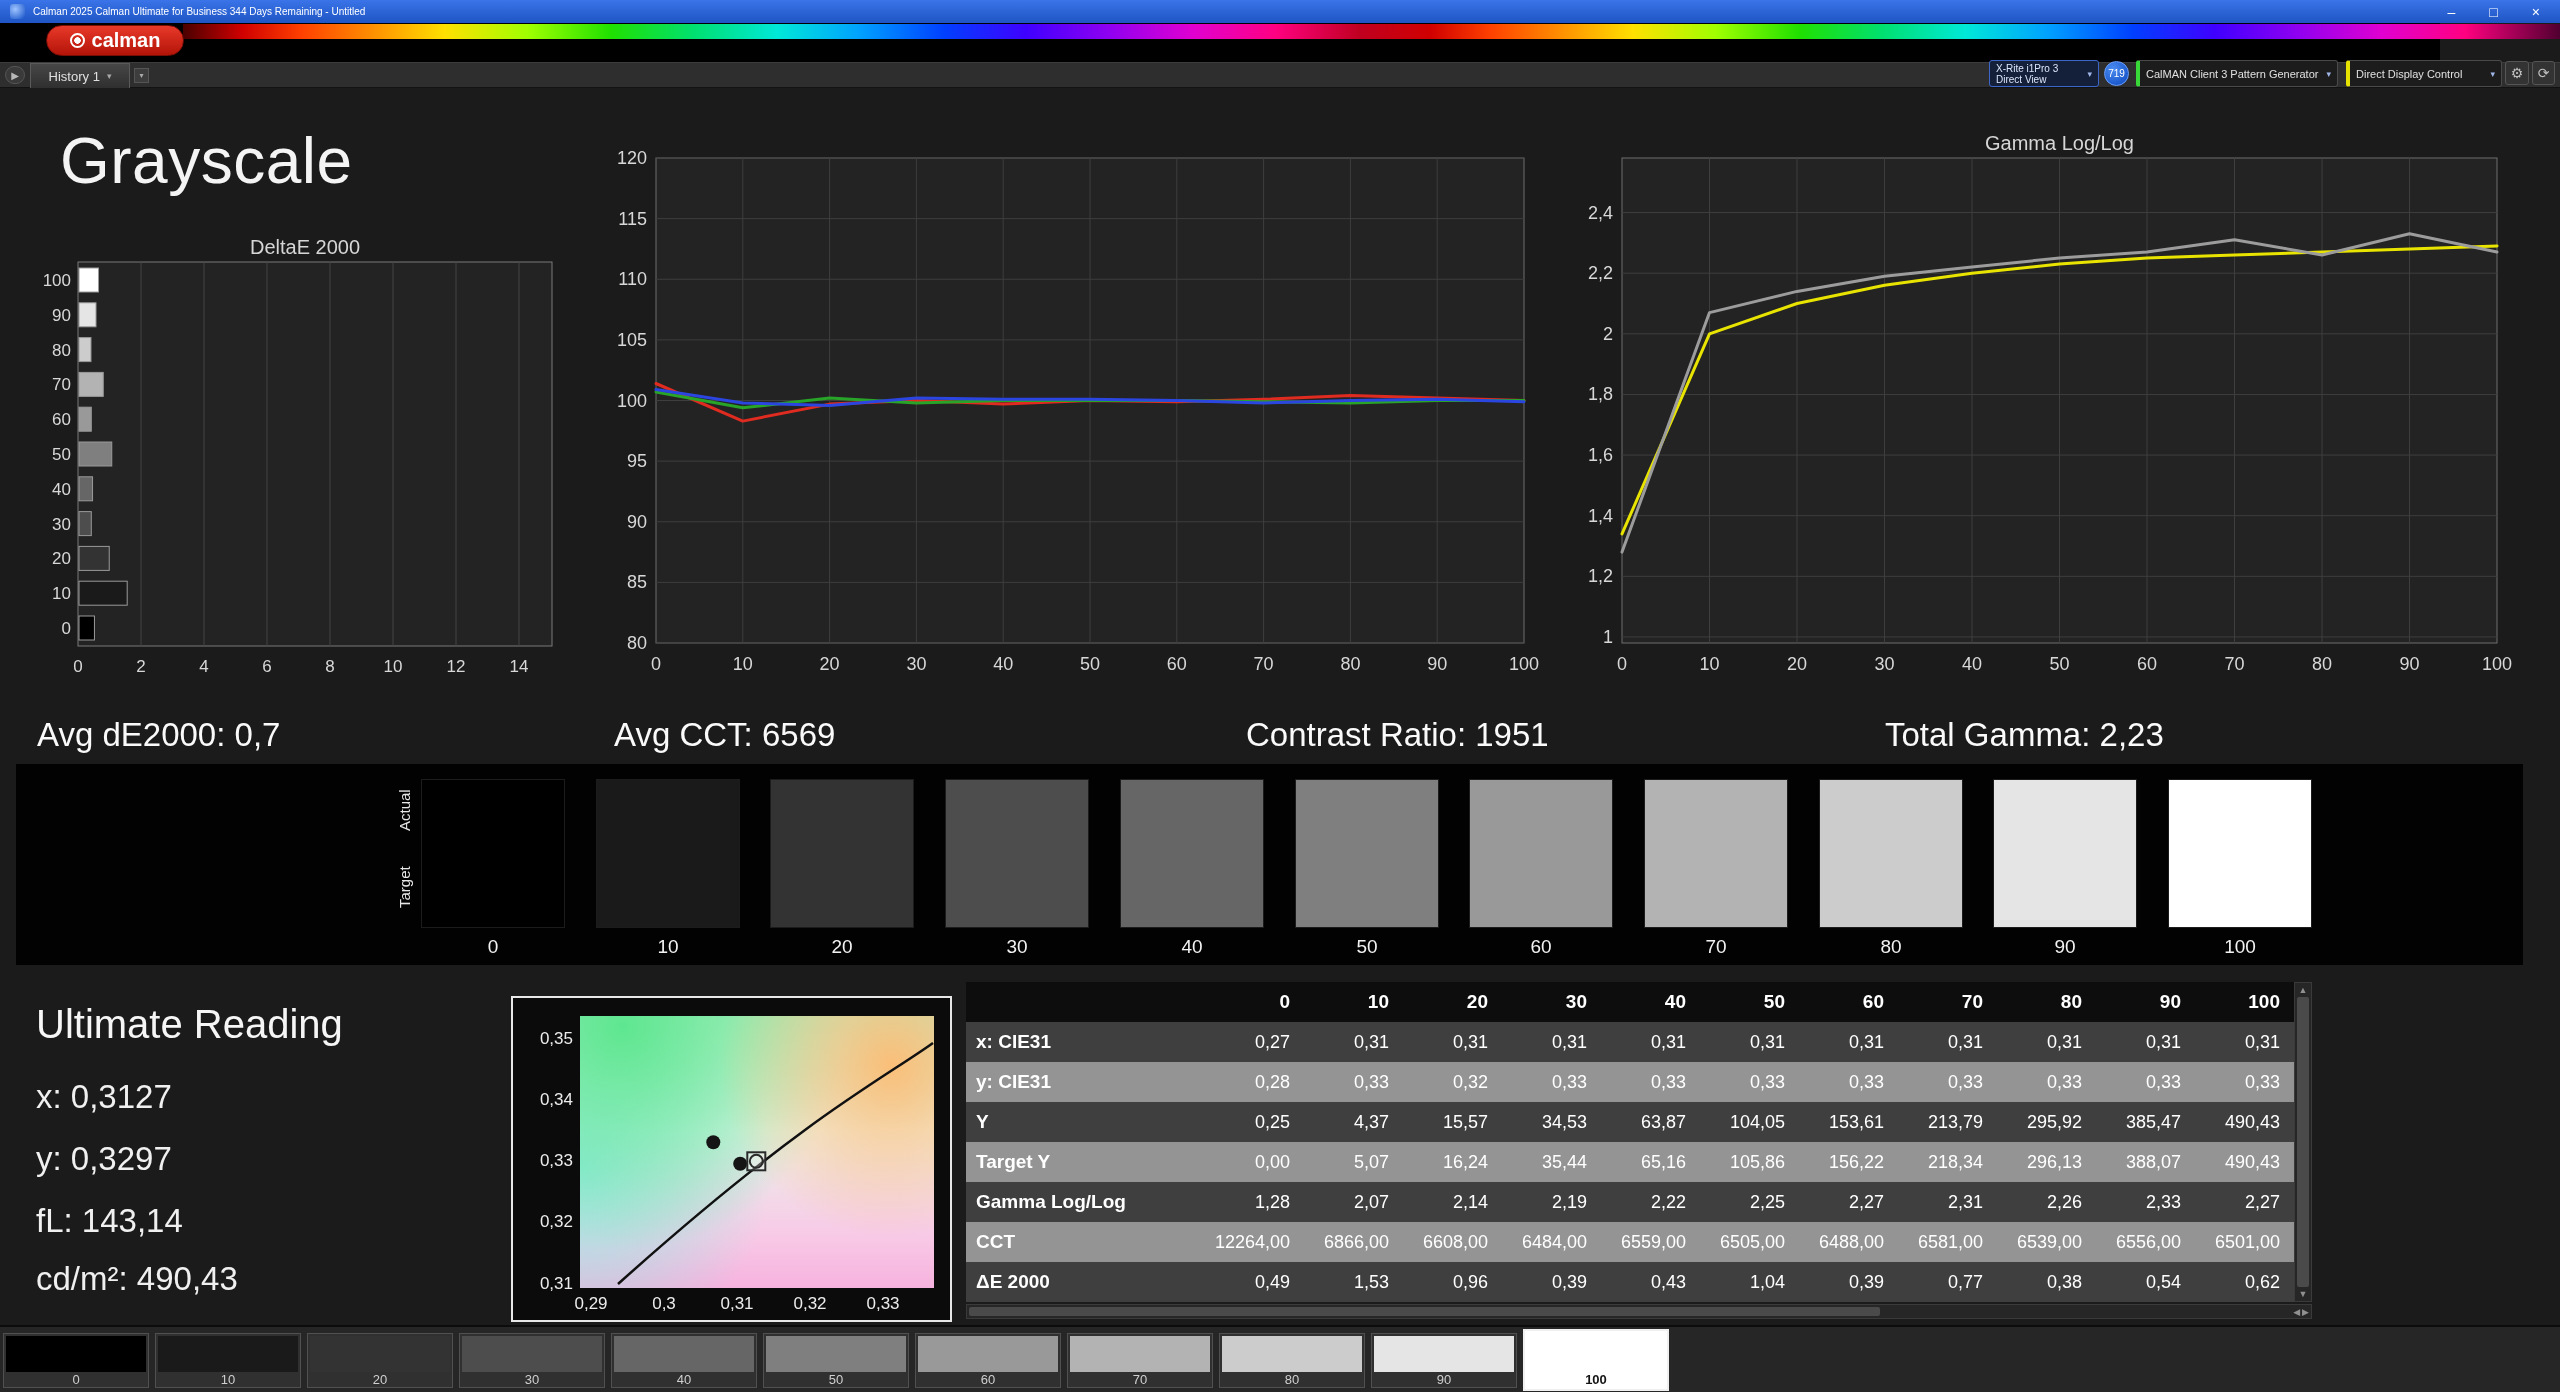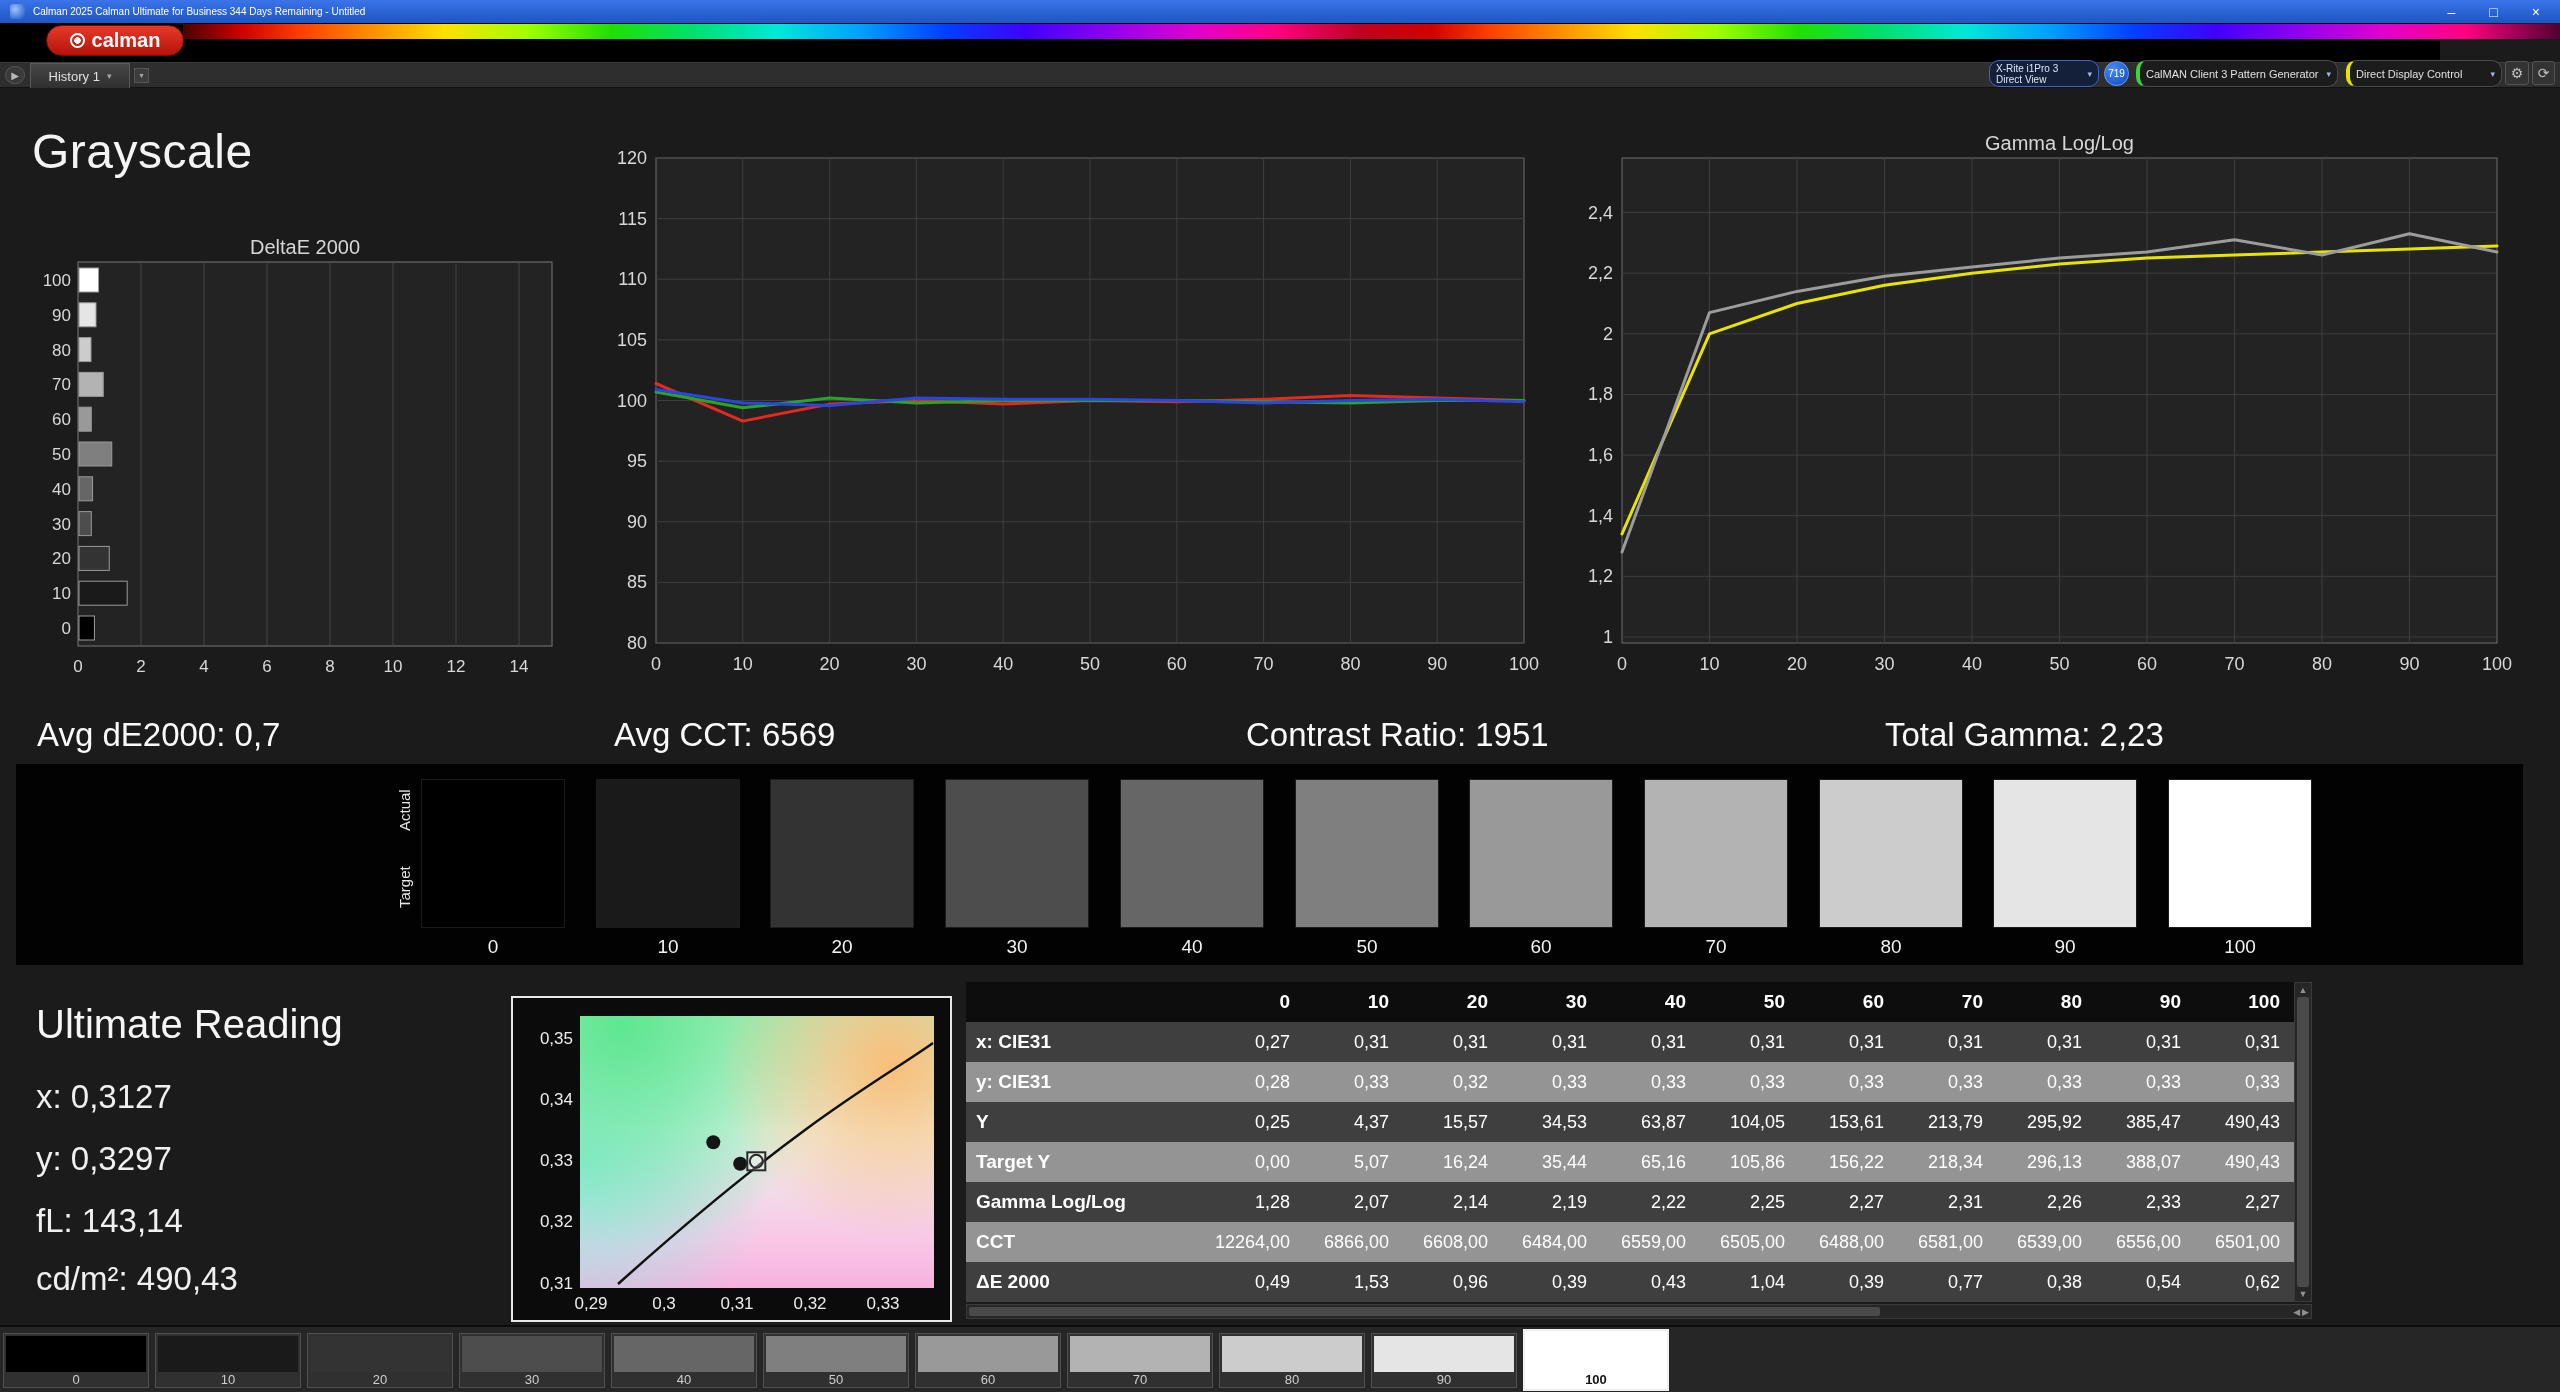--- a/index.html
+++ b/index.html
@@ -21,33 +21,33 @@
   .logo-mark{width:15px;height:15px;border-radius:50%;border:2px solid #fff;background:radial-gradient(#fff 0 3px,transparent 3.5px)}
 
   
   #toolbar{position:absolute;left:0;top:62px;width:2560px;height:26px;background:#2e2e2e;border-top:1px solid #3c3c3c;border-bottom:1px solid #121212}
   #nav-play{position:absolute;left:5px;top:66px;width:20px;height:18px;color:#b8b8b8;font-size:10px;display:flex;align-items:center;justify-content:center;background:#3a3a3a;border-radius:9px;border:1px solid #555}
   #history-tab{position:absolute;left:30px;top:63px;height:25px;width:100px;background:linear-gradient(#474747,#2f2f2f);border:1px solid #5a5a5a;border-bottom:none;color:#e0e0e0;font-size:13px;display:flex;align-items:center;justify-content:center;gap:7px}
   .caret{font-size:9px;color:#9fb6e8}
   #history-tab .caret{color:#a8a8a8}
   #tab-menu{position:absolute;left:134px;top:68px;width:15px;height:15px;background:#3d3d3d;border:1px solid #555;color:#aaa;font-size:8px;display:flex;align-items:center;justify-content:center}
 
-  .meter-btn{position:absolute;top:60px;height:27px;border-radius:10px;display:flex;align-items:center;padding:0 6px;gap:5px}
+  .meter-btn{position:absolute;top:60px;height:27px;border-radius:3px;display:flex;align-items:center;padding:0 6px;gap:5px}
   #meter-device{left:1989px;width:110px;background:#14203a;border:1px solid #3c66c8;color:#dce6fa}
   .mb-lines{display:flex;flex-direction:column;line-height:11px;font-size:10px;flex:1}
   #meter-badge{position:absolute;left:2104px;top:61px;width:25px;height:25px;border-radius:50%;background:radial-gradient(circle at 35% 30%,#4a8cf0,#0a46c0);color:#fff;font-size:10px;display:flex;align-items:center;justify-content:center;border:1px solid #6aa0ff}
   #pattern-source{left:2136px;width:202px;background:#1c1c1c;border:1px solid #4a4a4a;border-left:4px solid #38d838;color:#e0e0e0;font-size:11px}
   #pattern-source .mb-single,#display-control .mb-single{flex:1;white-space:nowrap;overflow:hidden}
   #display-control{left:2346px;width:156px;background:#1c1c1c;border:1px solid #4a4a4a;border-left:4px solid #e8e200;color:#e0e0e0;font-size:11px}
   .tool-icon-btn{position:absolute;top:61px;width:24px;height:24px;background:#333;border:1px solid #555;border-radius:3px;color:#c0c0c0;font-size:14px;display:flex;align-items:center;justify-content:center}
   #gear-btn{left:2505px}
   #sync-btn{left:2532px;width:23px}
 
   
-  #page-title{position:absolute;left:32px;top:124px;font-size:48px;color:#f4f4f4;font-weight:400;letter-spacing:.5px}
+  #page-title{position:absolute;left:60px;top:124px;font-size:64px;color:#f4f4f4;font-weight:400;letter-spacing:.5px}
   .chart-title{position:absolute;color:#d6d6d6;font-size:20px;text-align:center}
   #deltae-title{left:68px;top:236px;width:474px}
   #rgb-title{left:656px;top:132px;width:868px}
   #gamma-title{left:1622px;top:132px;width:875px}
   svg{position:absolute;overflow:visible}
   #deltae-svg{left:30px;top:252px}
   #rgb-svg{left:600px;top:128px}
   #gamma-svg{left:1566px;top:128px}
   svg text{font-family:"Liberation Sans",sans-serif}
 

